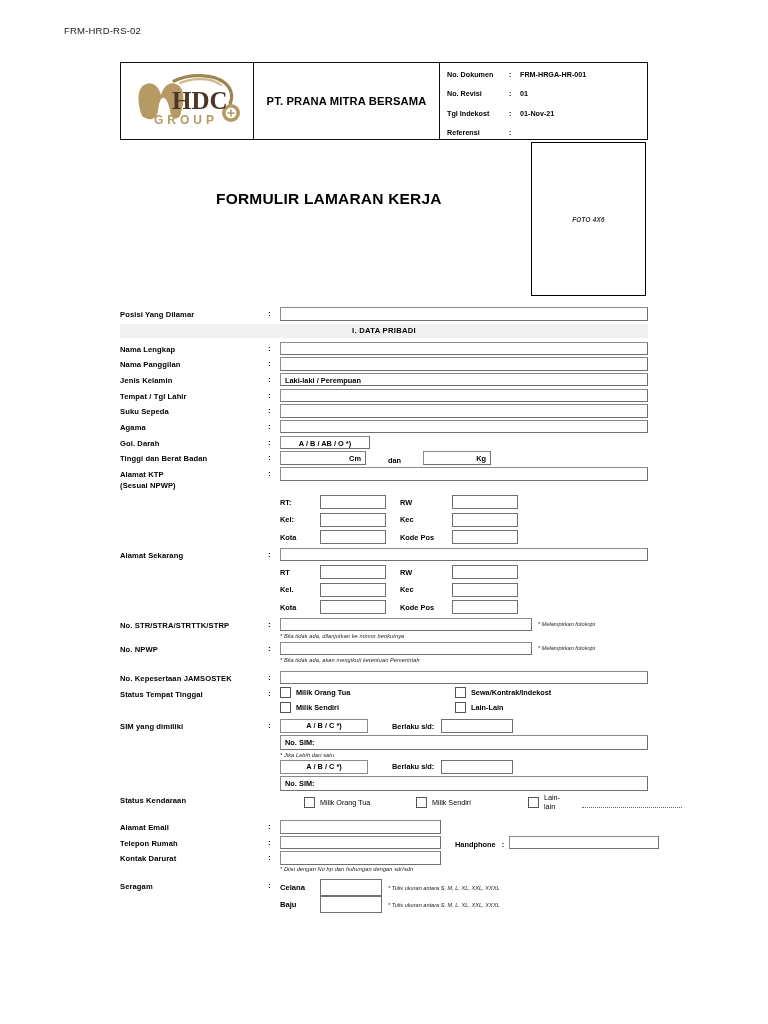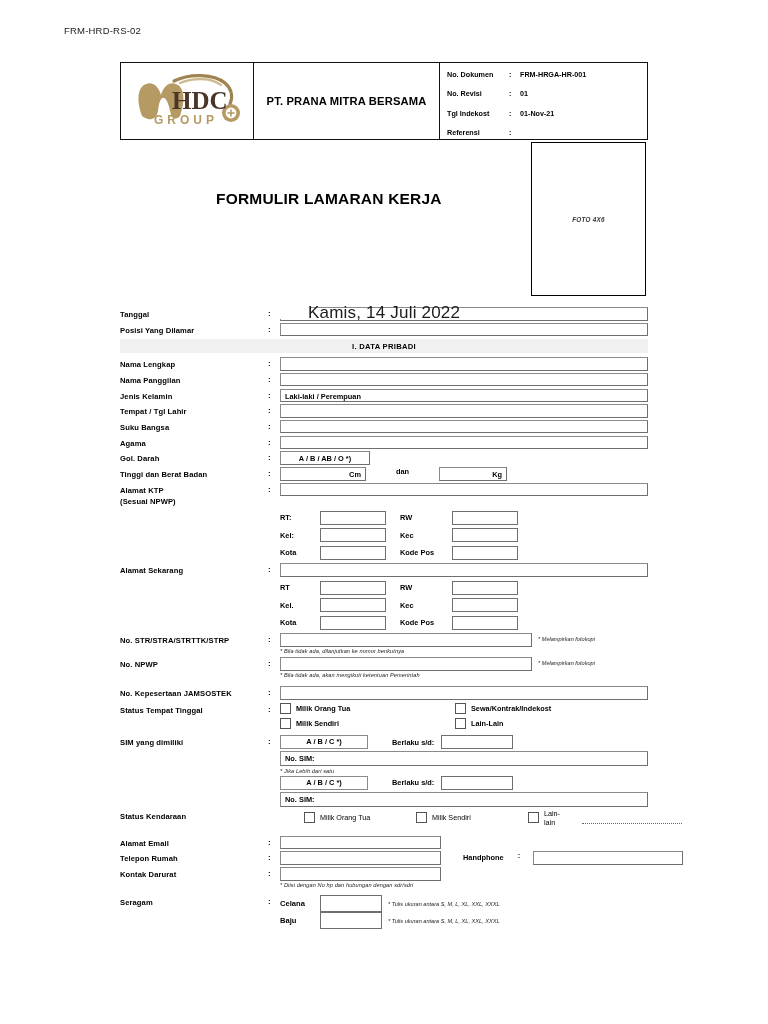--- a/index.html
+++ b/index.html
@@ -93,21 +93,21 @@
 
   .note{
     font-size:5.6px; font-style:italic; color:#222;
     line-height:8px; margin-top:.5px; letter-spacing:.1px;
   }
   .note-side{
     font-size:5.6px; font-style:italic; color:#222;
     margin-left:6px; white-space:nowrap; padding-top:3px;
   }
 
-  .inline{ display:flex; align-items:flex-start;gap:8px; }
+  .inline{ display:flex; align-items:flex-end; }
   .gap{ width:14px; flex:none; }
 
   .mini-lbl{ font-size:7.4px; font-weight:bold; width:40px; flex:none; }
   .mini-lbl.w{ width:52px; }
   .mini-box{ width:66px; height:14px; border:1.1px solid #6f6f6f; background:#fff; }
   .addr-row{ display:flex; align-items:center; margin-bottom:3.5px; }
 
   .cbx{
     width:11px; height:11px; border:1.1px solid #555; background:#fff;
     flex:none; margin-right:5px;
@@ -192,36 +192,27 @@
   </div>
 </div>
 
 <div class="title">FORMULIR LAMARAN KERJA</div>
 <div class="photo-box">
   <span>FOTO 4X6</span>
 </div>
 
 <div class="form">
 
-  <div class="row">
-    <div class="lbl">Tanggal</div>
+
+  <div class="row">
+    <div class="lbl">Posisi Yang Dilamar</div>
     <div class="colon">:</div>
     <div class="fieldwrap">
       <div class="box full"></div>
     </div>
-    <div class="smudge"></div>
-    <div class="date-overlay">Kamis, 14 Juli 2022</div>
-  </div>
-
-  <div class="row">
-    <div class="lbl">Posisi Yang Dilamar</div>
-    <div class="colon">:</div>
-    <div class="fieldwrap">
-      <div class="box full"></div>
-    </div>
   </div>
 
   <div class="section">I. DATA PRIBADI</div>
 
   <div class="row">
     <div class="lbl">Nama Lengkap</div>
     <div class="colon">:</div>
     <div class="fieldwrap">
         <div class="box full"></div>
       </div>
@@ -245,21 +236,21 @@
 
   <div class="row">
     <div class="lbl">Tempat / Tgl Lahir</div>
     <div class="colon">:</div>
     <div class="fieldwrap">
         <div class="box full"></div>
       </div>
   </div>
 
   <div class="row">
-    <div class="lbl">Suku Bangsa</div>
+    <div class="lbl">Suku Sepeda</div>
     <div class="colon">:</div>
     <div class="fieldwrap">
         <div class="box full"></div>
       </div>
   </div>
 
   <div class="row">
     <div class="lbl">Agama</div>
     <div class="colon">:</div>
     <div class="fieldwrap">

